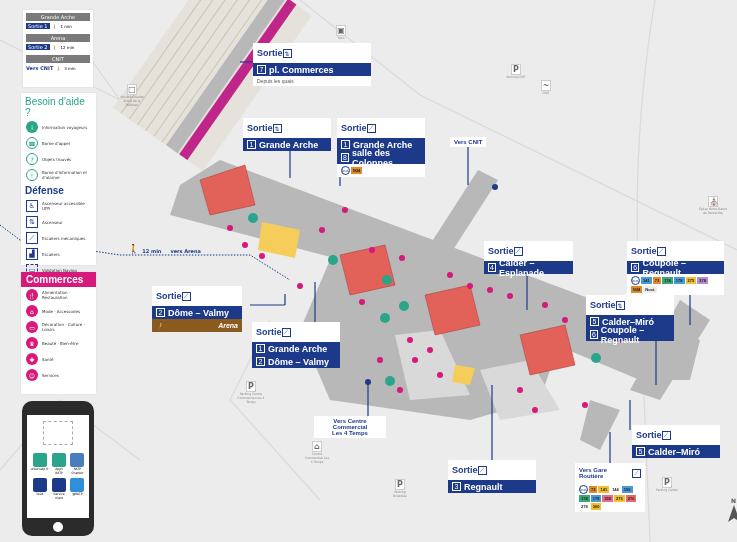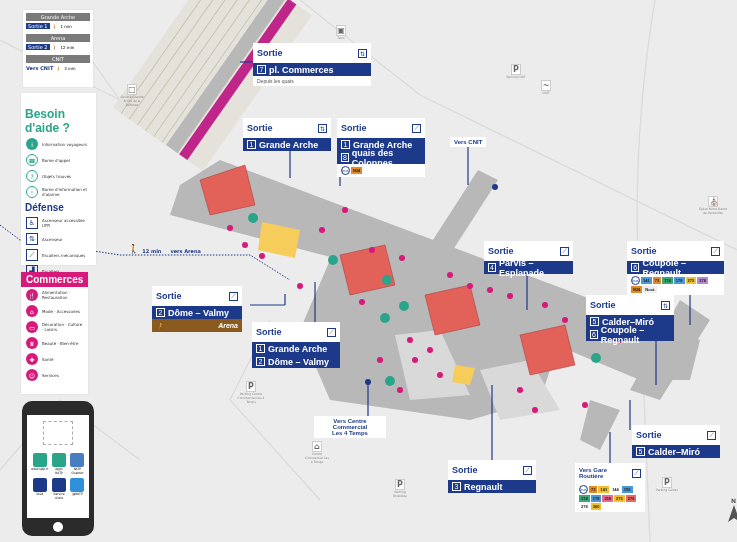--- a/index.html
+++ b/index.html
@@ -1,20 +1,20 @@
 <!DOCTYPE html>
 <html><head>
 <meta charset="utf-8">
 <style>
   * { box-sizing: border-box; margin: 0; padding: 0; }
   body { width: 737px; height: 542px; overflow: hidden; background: #ececec; font-family: "DejaVu Sans", sans-serif; position: relative; }
   #map { position: absolute; left: 0; top: 0; width: 737px; height: 542px; }
   .panel { position: absolute; background: #fff; box-shadow: 0 0 2px rgba(0,0,0,0.08); }
   .exitcard { position: absolute; background: #fff; font-family: "Liberation Sans", sans-serif; }
-  .exitcard .hdr { display: flex; justify-content: space-between; align-items: center; padding: 10px 4px; height: 14px; }
+  .exitcard .hdr { display: flex; align-items: center; padding: 10px 4px; height: 14px; }
   .exitcard .hdr span.t { color: #1d3a8a; font-weight: bold; font-size: 9px; }
   .exitcard .hdr span.ic { width: 9px; height: 9px; border: 1px solid #1d3a8a; font-size: 6px; color: #1d3a8a; display: flex; align-items: center; justify-content: center; }
   .exitcard .row { background: #1d3a8a; color: #fff; font-weight: bold; font-size: 9px; padding: 1px 4px; display: flex; align-items: center; gap: 3px; height: 13px; }
   .exitcard .num { display: inline-block; border: 1px solid #fff; font-size: 7px; width: 9px; height: 9px; line-height: 8px; text-align: center; font-weight: normal; }
   .exitcard .sub { font-size: 5px; color: #555; padding: 2px 4px; }
   .arena { background: #8a5a1e; color: #fff; font-style: italic; font-size: 7px; font-weight: bold; padding: 2px 4px; display: flex; justify-content: space-between; height: 13px; align-items: center; }
   .busrow { display: flex; flex-wrap: wrap; gap: 1px; padding: 2px 4px; align-items: center; }
   .bus { font-size: 4px; font-weight: bold; padding: 1px 2px; color: #222; }
   .busic { width: 9px; height: 9px; border-radius: 50%; border: 1px solid #1d3a8a; font-size: 4px; color: #1d3a8a; display: flex; align-items: center; justify-content: center; }
   .label-box { position: absolute; background: #fff; font-family: "Liberation Sans", sans-serif; font-size: 6px; font-weight: bold; color: #1d3a8a; padding: 2px 4px; text-align: center; }
@@ -160,21 +160,21 @@
     <div style="background:#7a7a7a;color:#fff;font-size:5px;text-align:center;padding:1px;">CNIT</div>
     <div style="display:flex;align-items:center;gap:3px;font-size:4px;padding:2px 0;">
       <span style="color:#1d3a8a;font-weight:bold;font-size:5px;">Vers CNIT</span>
       <span>🚶</span>
       <span>3 min</span>
     </div>
   </div>
 </div>
 
 <div class="panel" style="left:21px;top:93px;width:75px;height:172px;">
-  <div style="color:#2aa58a;font-weight:bold;font-size:12px;padding:14px 4px 1px;font-family:'Liberation Sans',sans-serif;">Besoin d'aide ?</div>
+  <div style="color:#2aa58a;font-weight:normal;font-size:10px;padding:3px 4px 1px;font-family:'Liberation Sans',sans-serif;">Besoin d'aide ?</div>
   <div class="lgrow">
       <span class="circ" style="background:#2aa58a;">i</span>
       <span class="lgtxt">Information voyageurs</span>
     </div>
   <div class="lgrow">
       <span class="circ" style="background:#fff;border:1px solid #2aa58a;color:#2aa58a;">☎</span>
       <span class="lgtxt">Borne d'appel</span>
     </div>
   <div class="lgrow">
       <span class="circ" style="background:#fff;border:1px solid #2aa58a;color:#2aa58a;">?</span>
@@ -204,21 +204,21 @@
   <div class="lgrow">
       <span class="sq" style="border-style:dashed;">▭</span>
       <span class="lgtxt">Validation Navigo</span>
     </div>
   <div class="lgrow">
       <span class="sq" style="border-color:#d33;color:#d33;">♥</span>
       <span class="lgtxt">Vous êtes ici</span>
     </div>
 </div>
 
-<div class="panel" style="left:21px;top:272px;width:67px;height:122px;">
+<div class="panel" style="left:21px;top:272px;width:75px;height:122px;">
   <div style="background:#d6197a;color:#fff;font-weight:bold;font-size:10px;padding:2px 5px;font-family:'Liberation Sans',sans-serif;">Commerces</div>
   <div class="lgrow">
       <span class="circ" style="background:#d6197a;">🍴</span>
       <span class="lgtxt">Alimentation · Restauration</span>
     </div>
   <div class="lgrow">
       <span class="circ" style="background:#d6197a;">⌂</span>
       <span class="lgtxt">Mode · Accessoires</span>
     </div>
   <div class="lgrow">
@@ -299,38 +299,38 @@
   <div class="hdr">
       <span class="t">Sortie</span>
       <span class="ic">⟋</span>
     </div>
   <div class="row">
       <span class="num">1</span>
       <span>Grande Arche</span>
     </div>
   <div class="row">
       <span class="num">8</span>
-      <span>quais des Colonnes</span>
+      <span>salle des Colonnes</span>
     </div>
   <div class="busrow">
       <span class="busic">bus</span>
       <span class="bus" style="background:#e08a2a;">N24</span>
     </div>
 </div>
 
 <div class="label-box" style="left:450px;top:137px;">Vers CNIT</div>
 
 <div class="exitcard" style="left:484px;top:241px;width:89px;">
   <div class="hdr">
       <span class="t">Sortie</span>
       <span class="ic">⟋</span>
     </div>
   <div class="row">
       <span class="num">4</span>
-      <span>Parvis – Esplanade</span>
+      <span>Calder – Esplanade</span>
     </div>
 </div>
 
 <div class="exitcard" style="left:627px;top:241px;width:97px;">
   <div class="hdr">
       <span class="t">Sortie</span>
       <span class="ic">⟋</span>
     </div>
   <div class="row">
       <span class="num">6</span>

